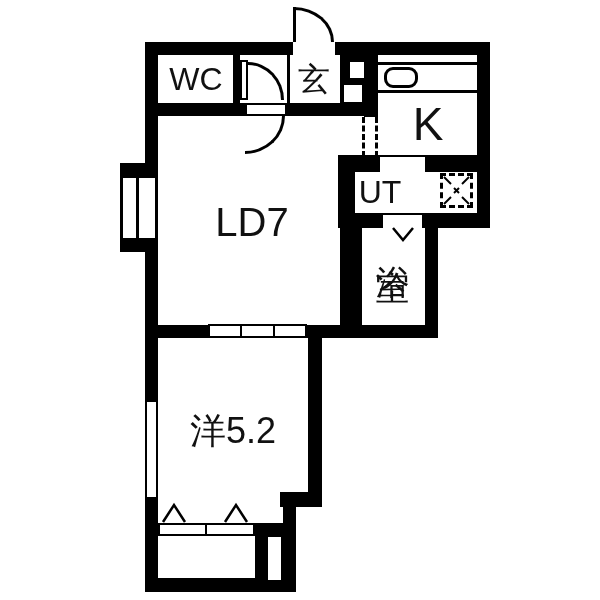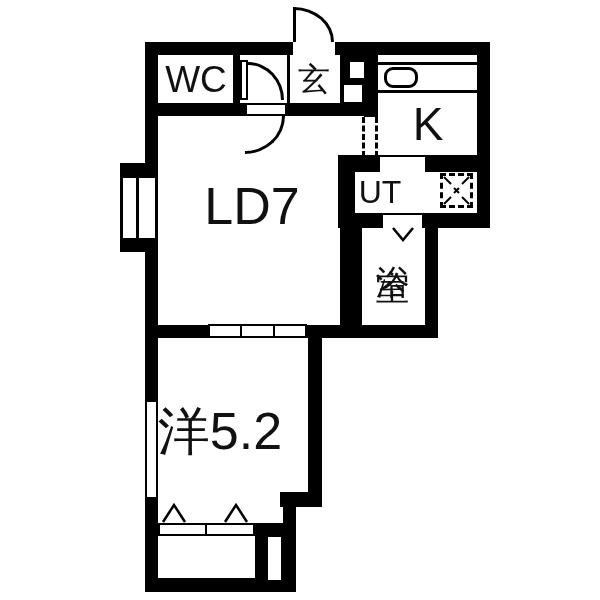--- a/index.html
+++ b/index.html
@@ -102,21 +102,21 @@
 
   <svg style="left:162px;top:504px" width="24" height="19" viewBox="0 0 24 19">
     <polyline points="1,18 12,1 23,18" fill="#fff" stroke="#000" stroke-width="2.5"></polyline>
   </svg>
   <svg style="left:224px;top:504px" width="24" height="19" viewBox="0 0 24 19">
     <polyline points="1,18 12,1 23,18" fill="#fff" stroke="#000" stroke-width="2.5"></polyline>
   </svg>
   <div class="panel" style="left:158px;top:523px;width:49px;height:13px"></div>
   <div class="panel" style="left:205px;top:523px;width:50px;height:13px"></div>
 
-  <div class="label" style="left:196px;top:79px;font-size:37px">WC</div>
+  <div class="label" style="left:196px;top:79px;font-size:32px">WC</div>
   <div class="label" style="left:314px;top:79px;font-size:32px">玄</div>
   <div class="label" style="left:428px;top:124px;font-size:46px">K</div>
   <div class="label" style="left:380px;top:192px;font-size:32px">UT</div>
   <div class="label-v" style="left:393px;top:238px;font-size:34px">浴室</div>
-  <div class="label" style="left:252px;top:206px;font-size:52px">LD7</div>
-  <div class="label" style="left:220px;top:431px;font-size:52px">洋5.2</div>
+  <div class="label" style="left:252px;top:222px;font-size:40px">LD7</div>
+  <div class="label" style="left:233px;top:431px;font-size:36px">洋5.2</div>
 
 </div>
 
 </body></html>

